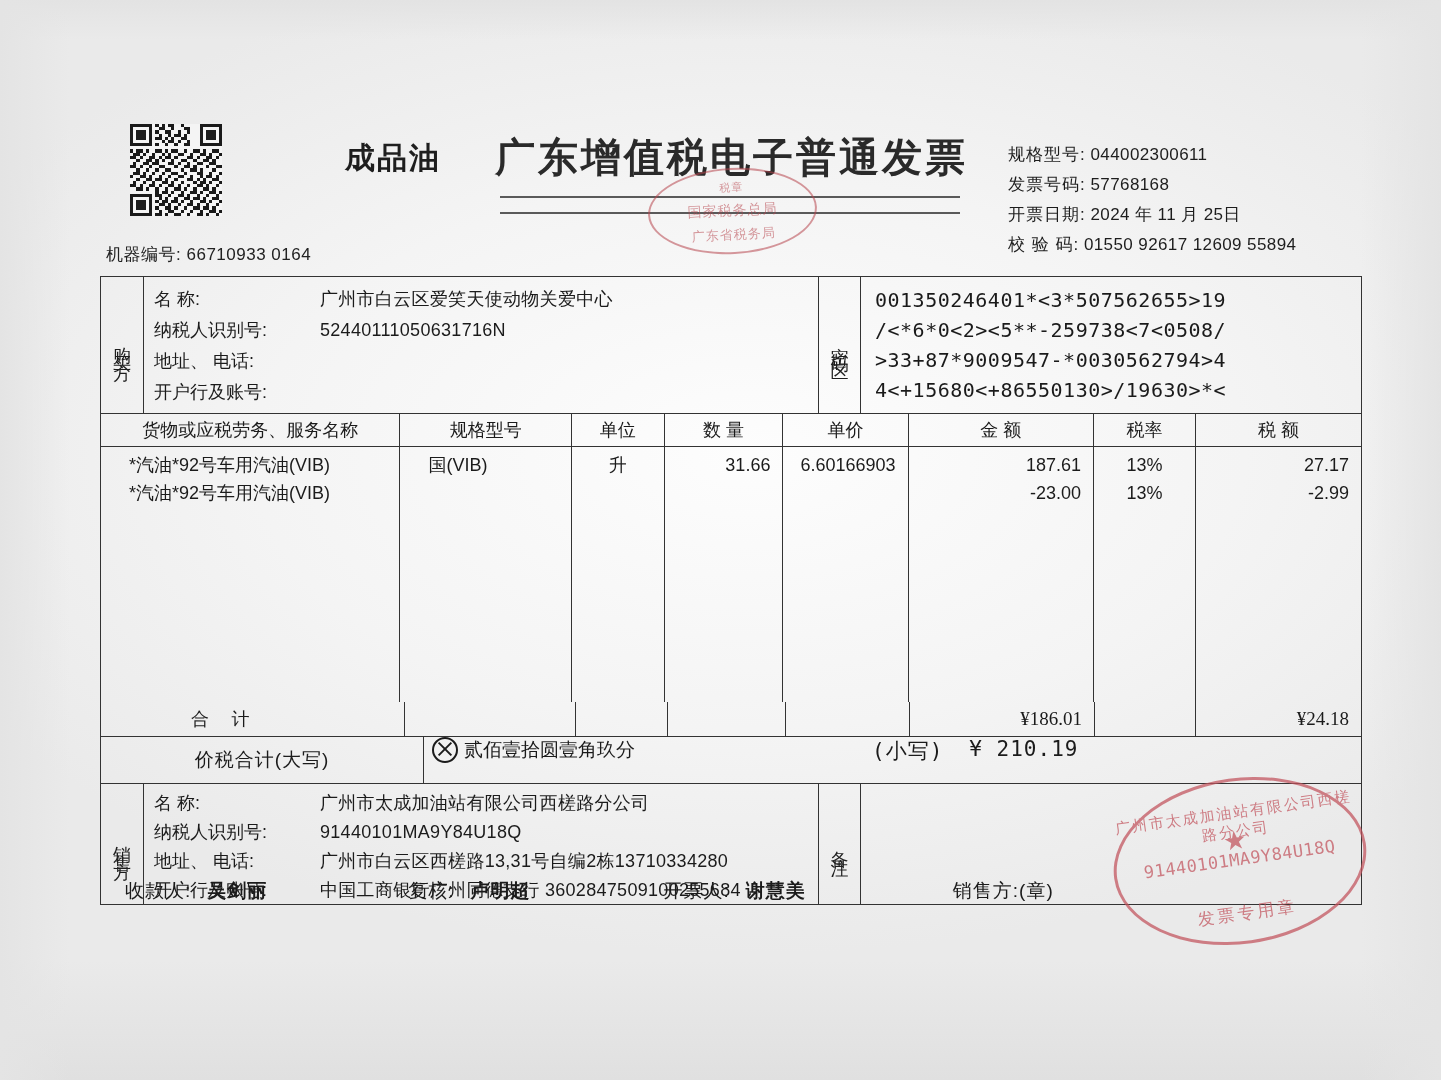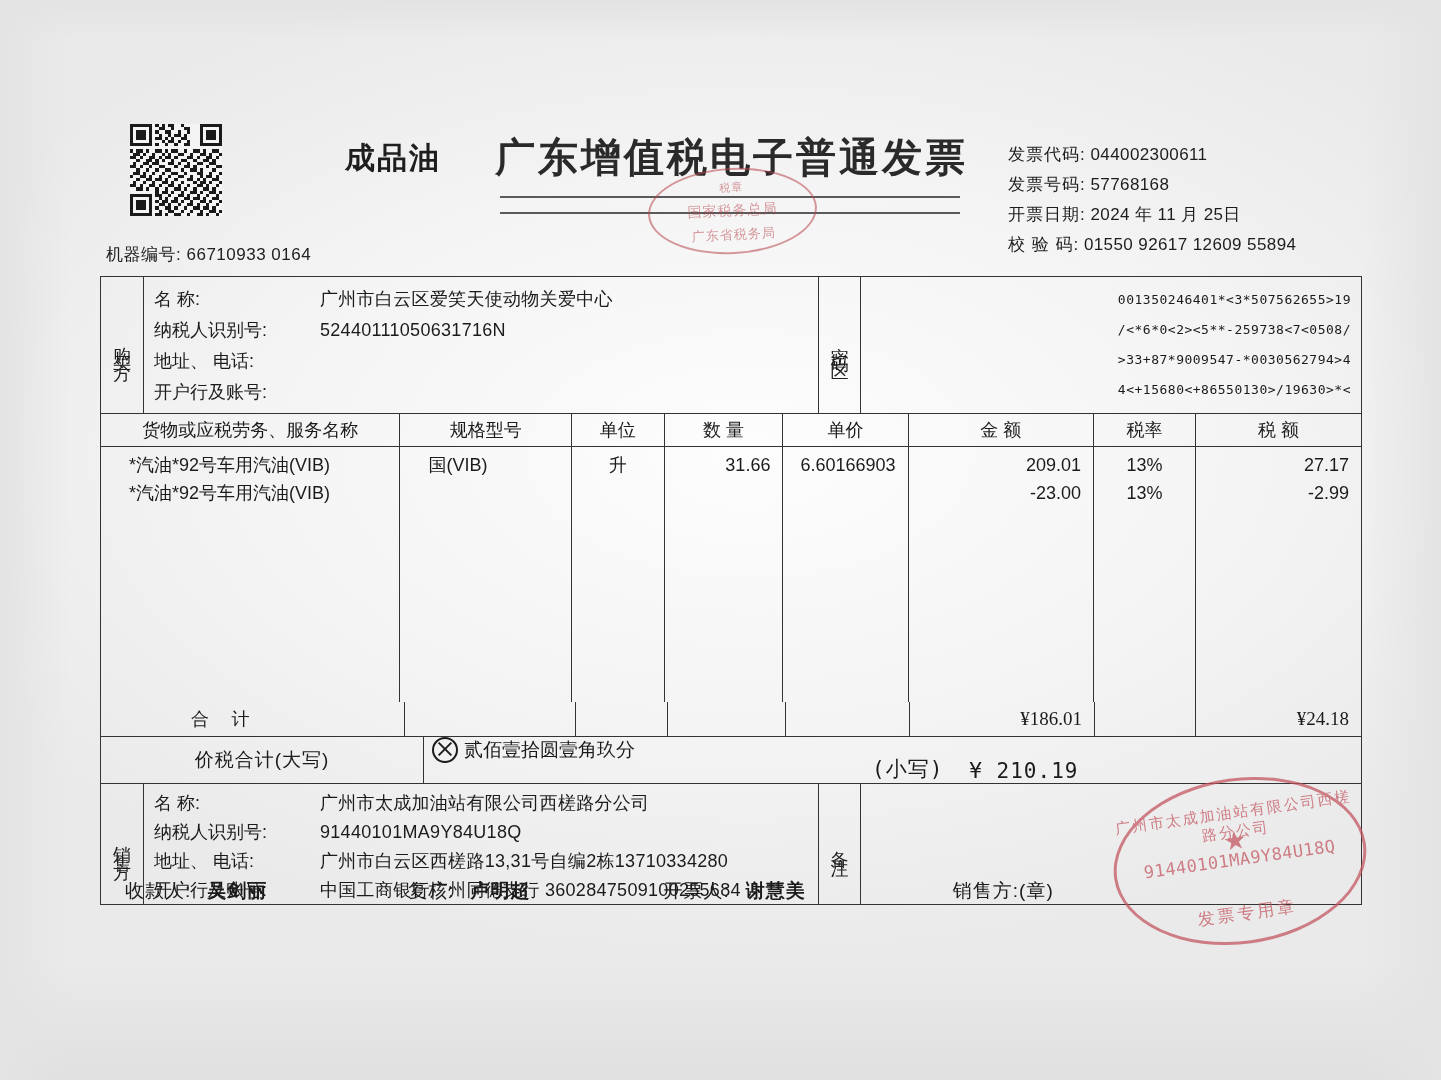--- a/index.html
+++ b/index.html
@@ -152,26 +152,25 @@
   .k-addr { width: 160px; display:inline-block; }
   .k-bank { width: 160px; display:inline-block; }
 
   #cipher-label {
     width: 42px;
   }
   #cipher-area {
     flex: 1;
     padding: 8px 10px 0 14px;
     font-family: "DejaVu Sans Mono", monospace;
-    font-size: 13px;
+    font-size: 20px;
     line-height: 30px;
     color: #1a1a1a;
     letter-spacing: 0.5px;
     white-space: nowrap;
-    text-align: right;
   }
 
   
   #col-head { height: 32px; font-size: 18px; color: #1b1b1b; }
   #col-head .cell {
     display: flex; align-items: center; justify-content: center;
   }
   .c-name { width: 322px; }
   .c-spec { width: 185px; }
   .c-unit { width: 100px; }
@@ -202,21 +201,21 @@
   #x-circle {
     display:inline-block; width: 22px; height: 22px; border: 2px solid #1b1b1b; border-radius: 50%;
     position: relative; margin-right: 6px; flex: none;
   }
   #x-circle:before, #x-circle:after {
     content:""; position:absolute; left: 2px; top: 9px; width: 18px; height: 2px; background:#1b1b1b;
   }
   #x-circle:before { transform: rotate(45deg); }
   #x-circle:after  { transform: rotate(-45deg); }
   #grand-small {
-    width: 489px; display:flex; align-items:flex-end; justify-content:flex-start;
+    width: 489px; display:flex; align-items:flex-start; justify-content:flex-start;
     font-family: "DejaVu Sans Mono", monospace; font-size: 21px; letter-spacing: 1px;
   }
 
   
   #seller-row { height: 120px; }
   #seller-fields {
     width: 675px;
     padding: 5px 8px 0 10px;
     font-size: 18px;
     color: #1b1b1b;
@@ -521,21 +520,21 @@
     <div id="title-rule2"></div>
 
     <div id="seal-tax">
       <div class="l1">税章</div>
       <div class="l2">国家税务总局</div>
       <div class="l3">广东省税务局</div>
     </div>
 
     <div id="meta">
       <span class="row">
-        <span class="lbl">发票代码:</span>
+        <span class="lbl">规格型号:</span>
         <span class="val">044002300611</span>
       </span>
       <span class="row">
         <span class="lbl">发票号码:</span>
         <span class="val">57768168</span>
       </span>
       <span class="row">
         <span class="lbl">开票日期:</span>
         <span class="val">2024 年 11 月 25日</span>
       </span>
@@ -603,21 +602,21 @@
       </div>
       <div class="cell bl c-qty">
         <div class="item-line pr10">31.66</div>
         <div class="item-line pr10"></div>
       </div>
       <div class="cell bl c-price">
         <div class="item-line pr10">6.60166903</div>
         <div class="item-line pr10"></div>
       </div>
       <div class="cell bl c-amt">
-        <div class="item-line pr10">209.01</div>
+        <div class="item-line pr10">187.61</div>
         <div class="item-line pr10">-23.00</div>
       </div>
       <div class="cell bl c-rate">
         <div class="item-line ctr">13%</div>
         <div class="item-line ctr">13%</div>
       </div>
       <div class="cell bl c-tax">
         <div class="item-line pr10">27.17</div>
         <div class="item-line pr10">-2.99</div>
       </div>

